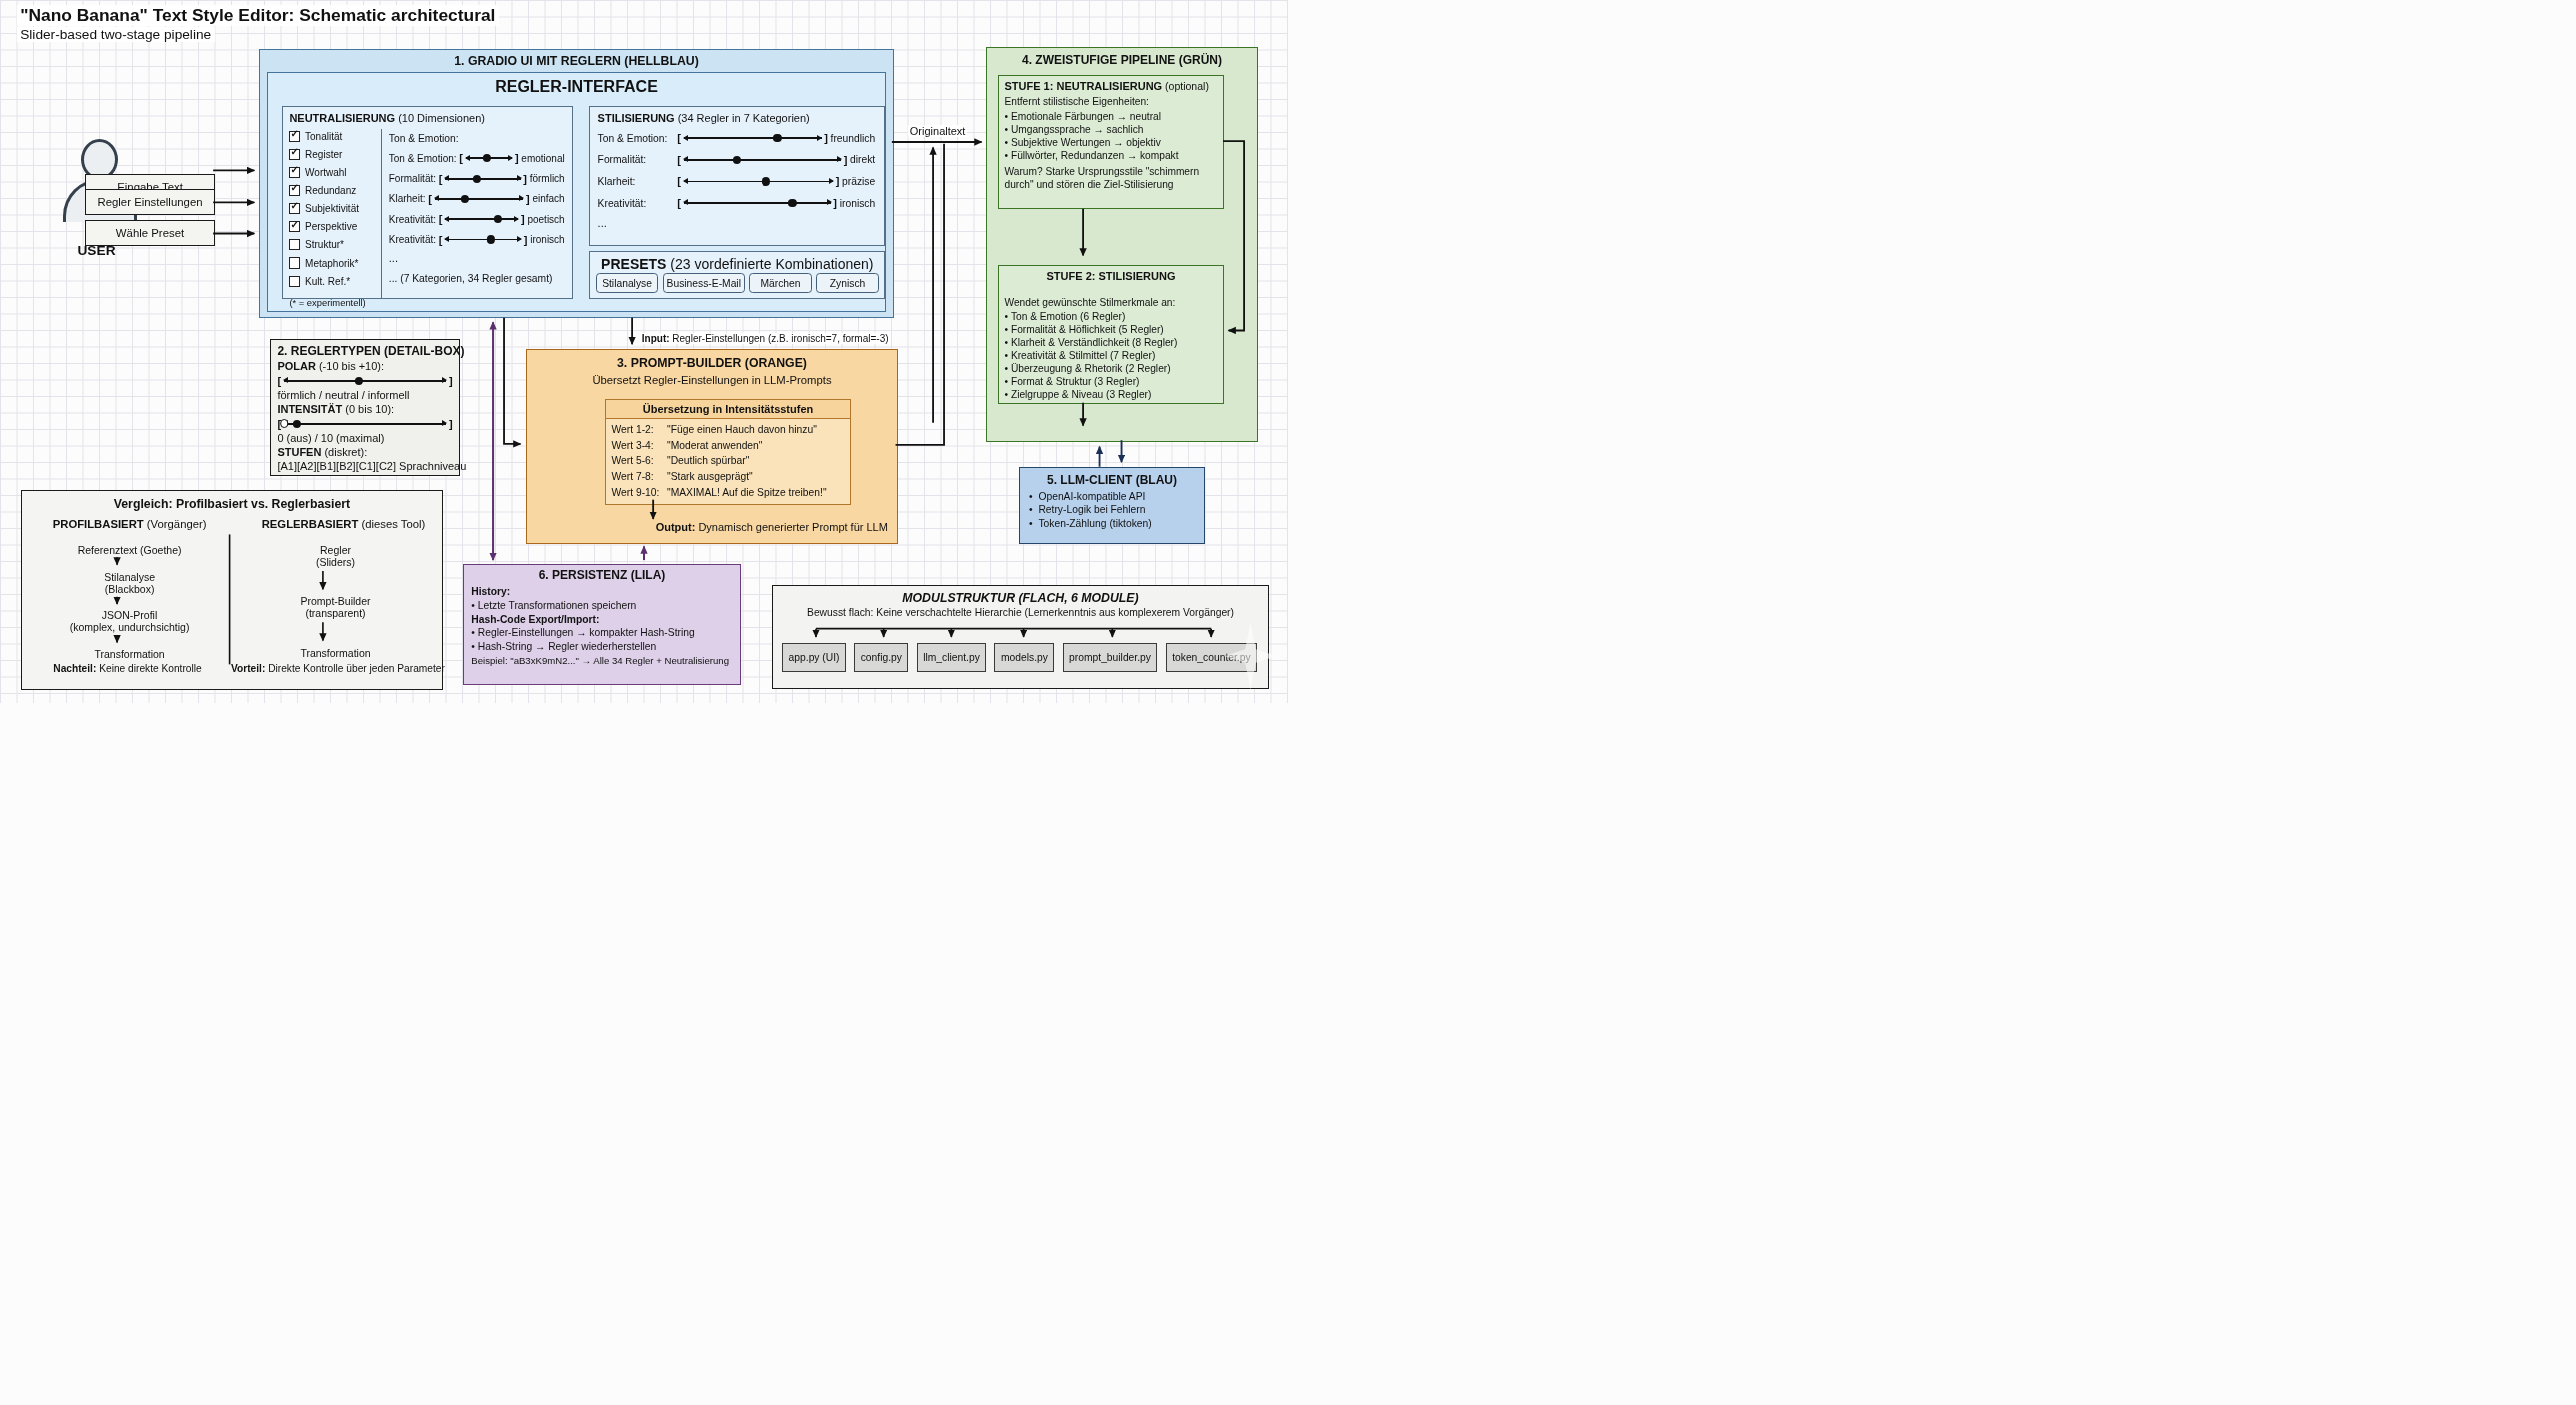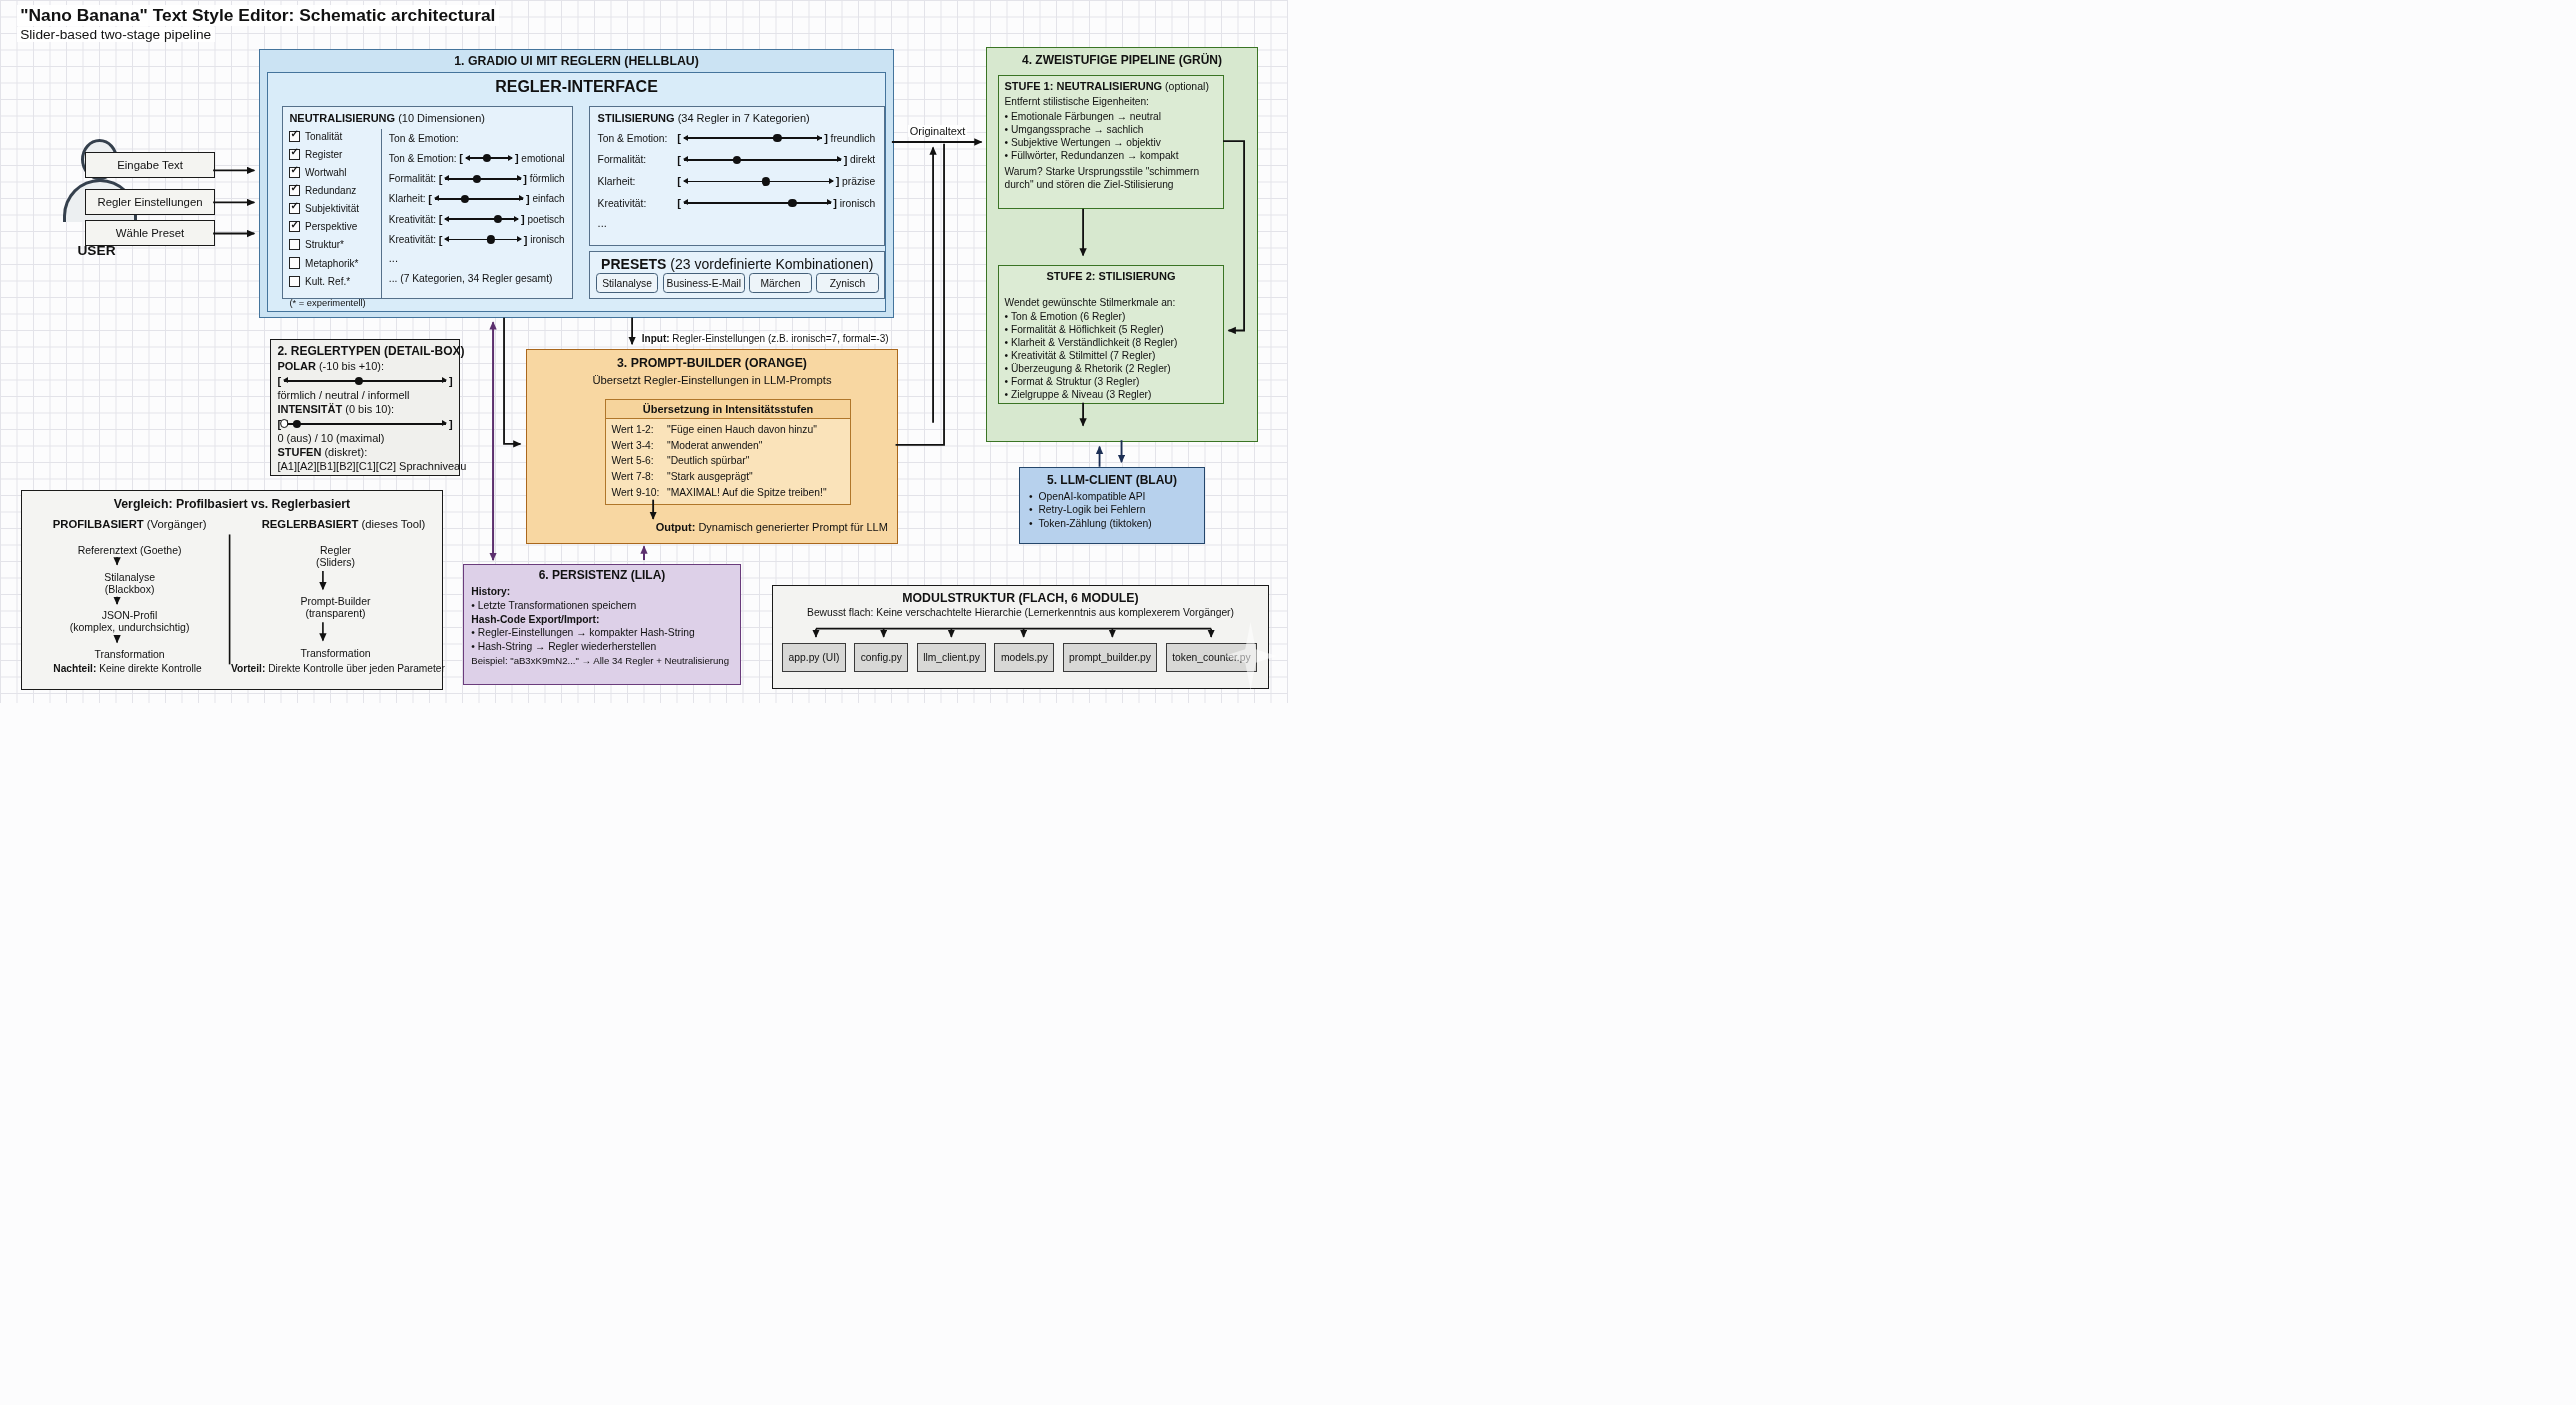--- a/index.html
+++ b/index.html
@@ -119,40 +119,40 @@
   .vg{left:21px;top:490px;width:420px;height:198px;background:#f4f4f2;border:1.8px solid #1a1a1a;}
   .vg-title{left:0;right:0;top:5.5px;font-size:12.3px;}
   .vg-h{top:27.4px;font-size:11.3px;text-align:center;white-space:nowrap;}
   .vg-col{display:flex;flex-direction:column;align-items:center;}
   .vg-step{font-size:10.5px;line-height:12px;text-align:center;white-space:nowrap;}
   .vg-step div:empty{display:none;}
   .vg-verdict{top:172px;font-size:10.2px;text-align:center;white-space:nowrap;}
 
   
   .ms{left:772px;top:585px;width:495px;height:102px;background:#f3f3f1;border:1.8px solid #1a1a1a;}
-  .ms-title{left:0;right:0;top:4.6px;font-size:12.3px;}
+  .ms-title{left:0;right:0;top:4.6px;font-size:12.3px;font-style:italic;}
   .ms-sub{left:0;right:0;top:21px;font-size:10.3px;}
   .ms-row{left:9.1px;right:9.1px;top:57px;display:flex;gap:8.2px;}
   .ms-mod{border:1.4px solid #3a3a3a;background:#d8d8d6;height:27.4px;display:flex;align-items:center;justify-content:center;
           font-size:10.3px;white-space:nowrap;padding:0 5.5px;}
   .sparkle{left:1224px;top:622px;width:53px;height:68px;background:rgba(255,255,255,.55);
            clip-path:polygon(50% 0,60% 40%,100% 50%,60% 60%,50% 100%,40% 60%,0 50%,40% 40%);}
 </style>
 </head>
 <body>
 
 <div class="canvas">
 
   <div class="abs pg-title">"Nano Banana" Text Style Editor: Schematic architectural</div>
   <div class="abs pg-sub">Slider-based two-stage pipeline</div>
 
   <div class="abs user-head"></div>
   <div class="abs user-body"></div>
   <div class="abs user-label">USER</div>
-  <div class="abs ubox" style="top:152px;">Eingabe Text</div>
+  <div class="abs ubox" style="top:174px;">Eingabe Text</div>
   <div class="abs ubox" style="top:189px;">Regler Einstellungen</div>
   <div class="abs ubox" style="top:220px;">Wähle Preset</div>
 
   <div class="abs gradio">
     <div class="abs ctr b g-title">1. GRADIO UI MIT REGLERN (HELLBLAU)</div>
     <div class="abs g-inner">
       <div class="abs ctr b gi-title">REGLER-INTERFACE</div>
 
       <div class="abs neut">
         <div class="abs neut-title"><span class="b">NEUTRALISIERUNG</span><span> (10 Dimensionen)</span></div>

